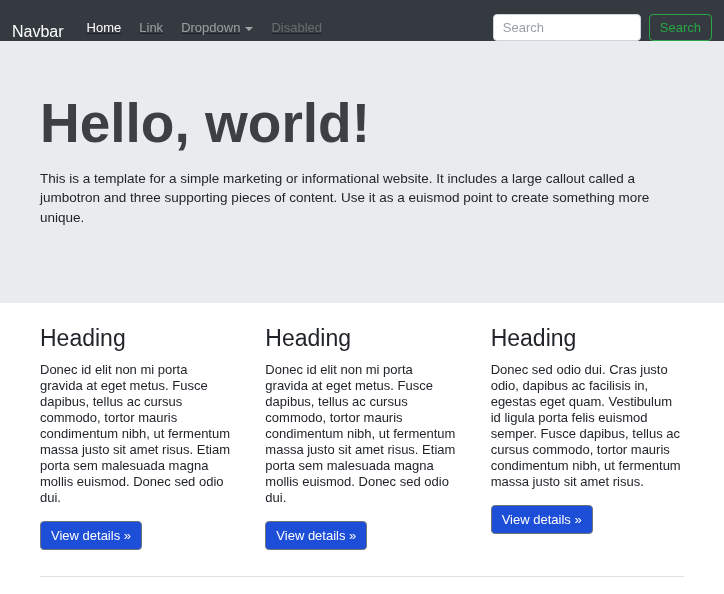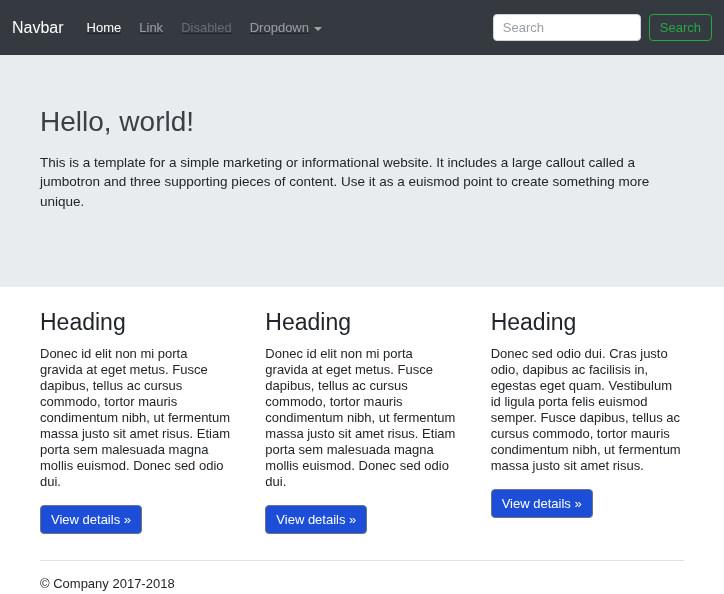--- a/index.html
+++ b/index.html
@@ -8,23 +8,23 @@
     width: 724px;
     min-height: 594px;
     background: #ffffff;
     font-family: "Liberation Sans", sans-serif;
     color: #212529;
   }
 
   
   .navbar {
     display: flex;
-    align-items: center;
+    align-items: flex-end;
     background: #343a40;
-    height: 55px;
+    height: 41px;
     padding: 0 12px;
   }
   .brand {
     color: #ffffff;
     font-size: 16px;
     text-decoration: none;
     margin-right: 14px;
     cursor: pointer;
     white-space: nowrap;
   }
@@ -73,23 +73,23 @@
     cursor: pointer;
   }
 
   
   .jumbotron {
     background: #e9ecef;
     padding: 52px 40px 58px 40px;
   }
   .jumbotron-title {
     margin: 0;
-    font-size: 28px;
+    font-size: 55px;
     line-height: 1.1;
-    font-weight: 400;
+    font-weight: 700;
     color: #3c4045;
   }
   .jumbotron-text {
     margin: 15px 0 18px 0;
     font-size: 13.5px;
     line-height: 1.45;
     color: #212529;
     max-width: 650px;
   }
   .btn-primary {
@@ -150,22 +150,22 @@
 </style>
 </head>
 <body>
 
 <nav class="navbar">
   <a class="brand">Navbar</a>
 
   <div class="nav">
     <a class="nav-link active">Home</a>
     <a class="nav-link normal">Link</a>
+    <a class="nav-link normal"><span>Dropdown</span><span class="caret"></span></a>
     <a class="nav-link disabled">Disabled</a>
-    <a class="nav-link normal"><span>Dropdown</span><span class="caret"></span></a>
   </div>
 
   <div class="search-form">
     <input class="search-input" type="text" placeholder="Search" style="">
     <button class="search-btn">Search</button>
   </div>
 </nav>
 
 <section class="jumbotron">
   <h1 class="jumbotron-title">Hello, world!</h1>

